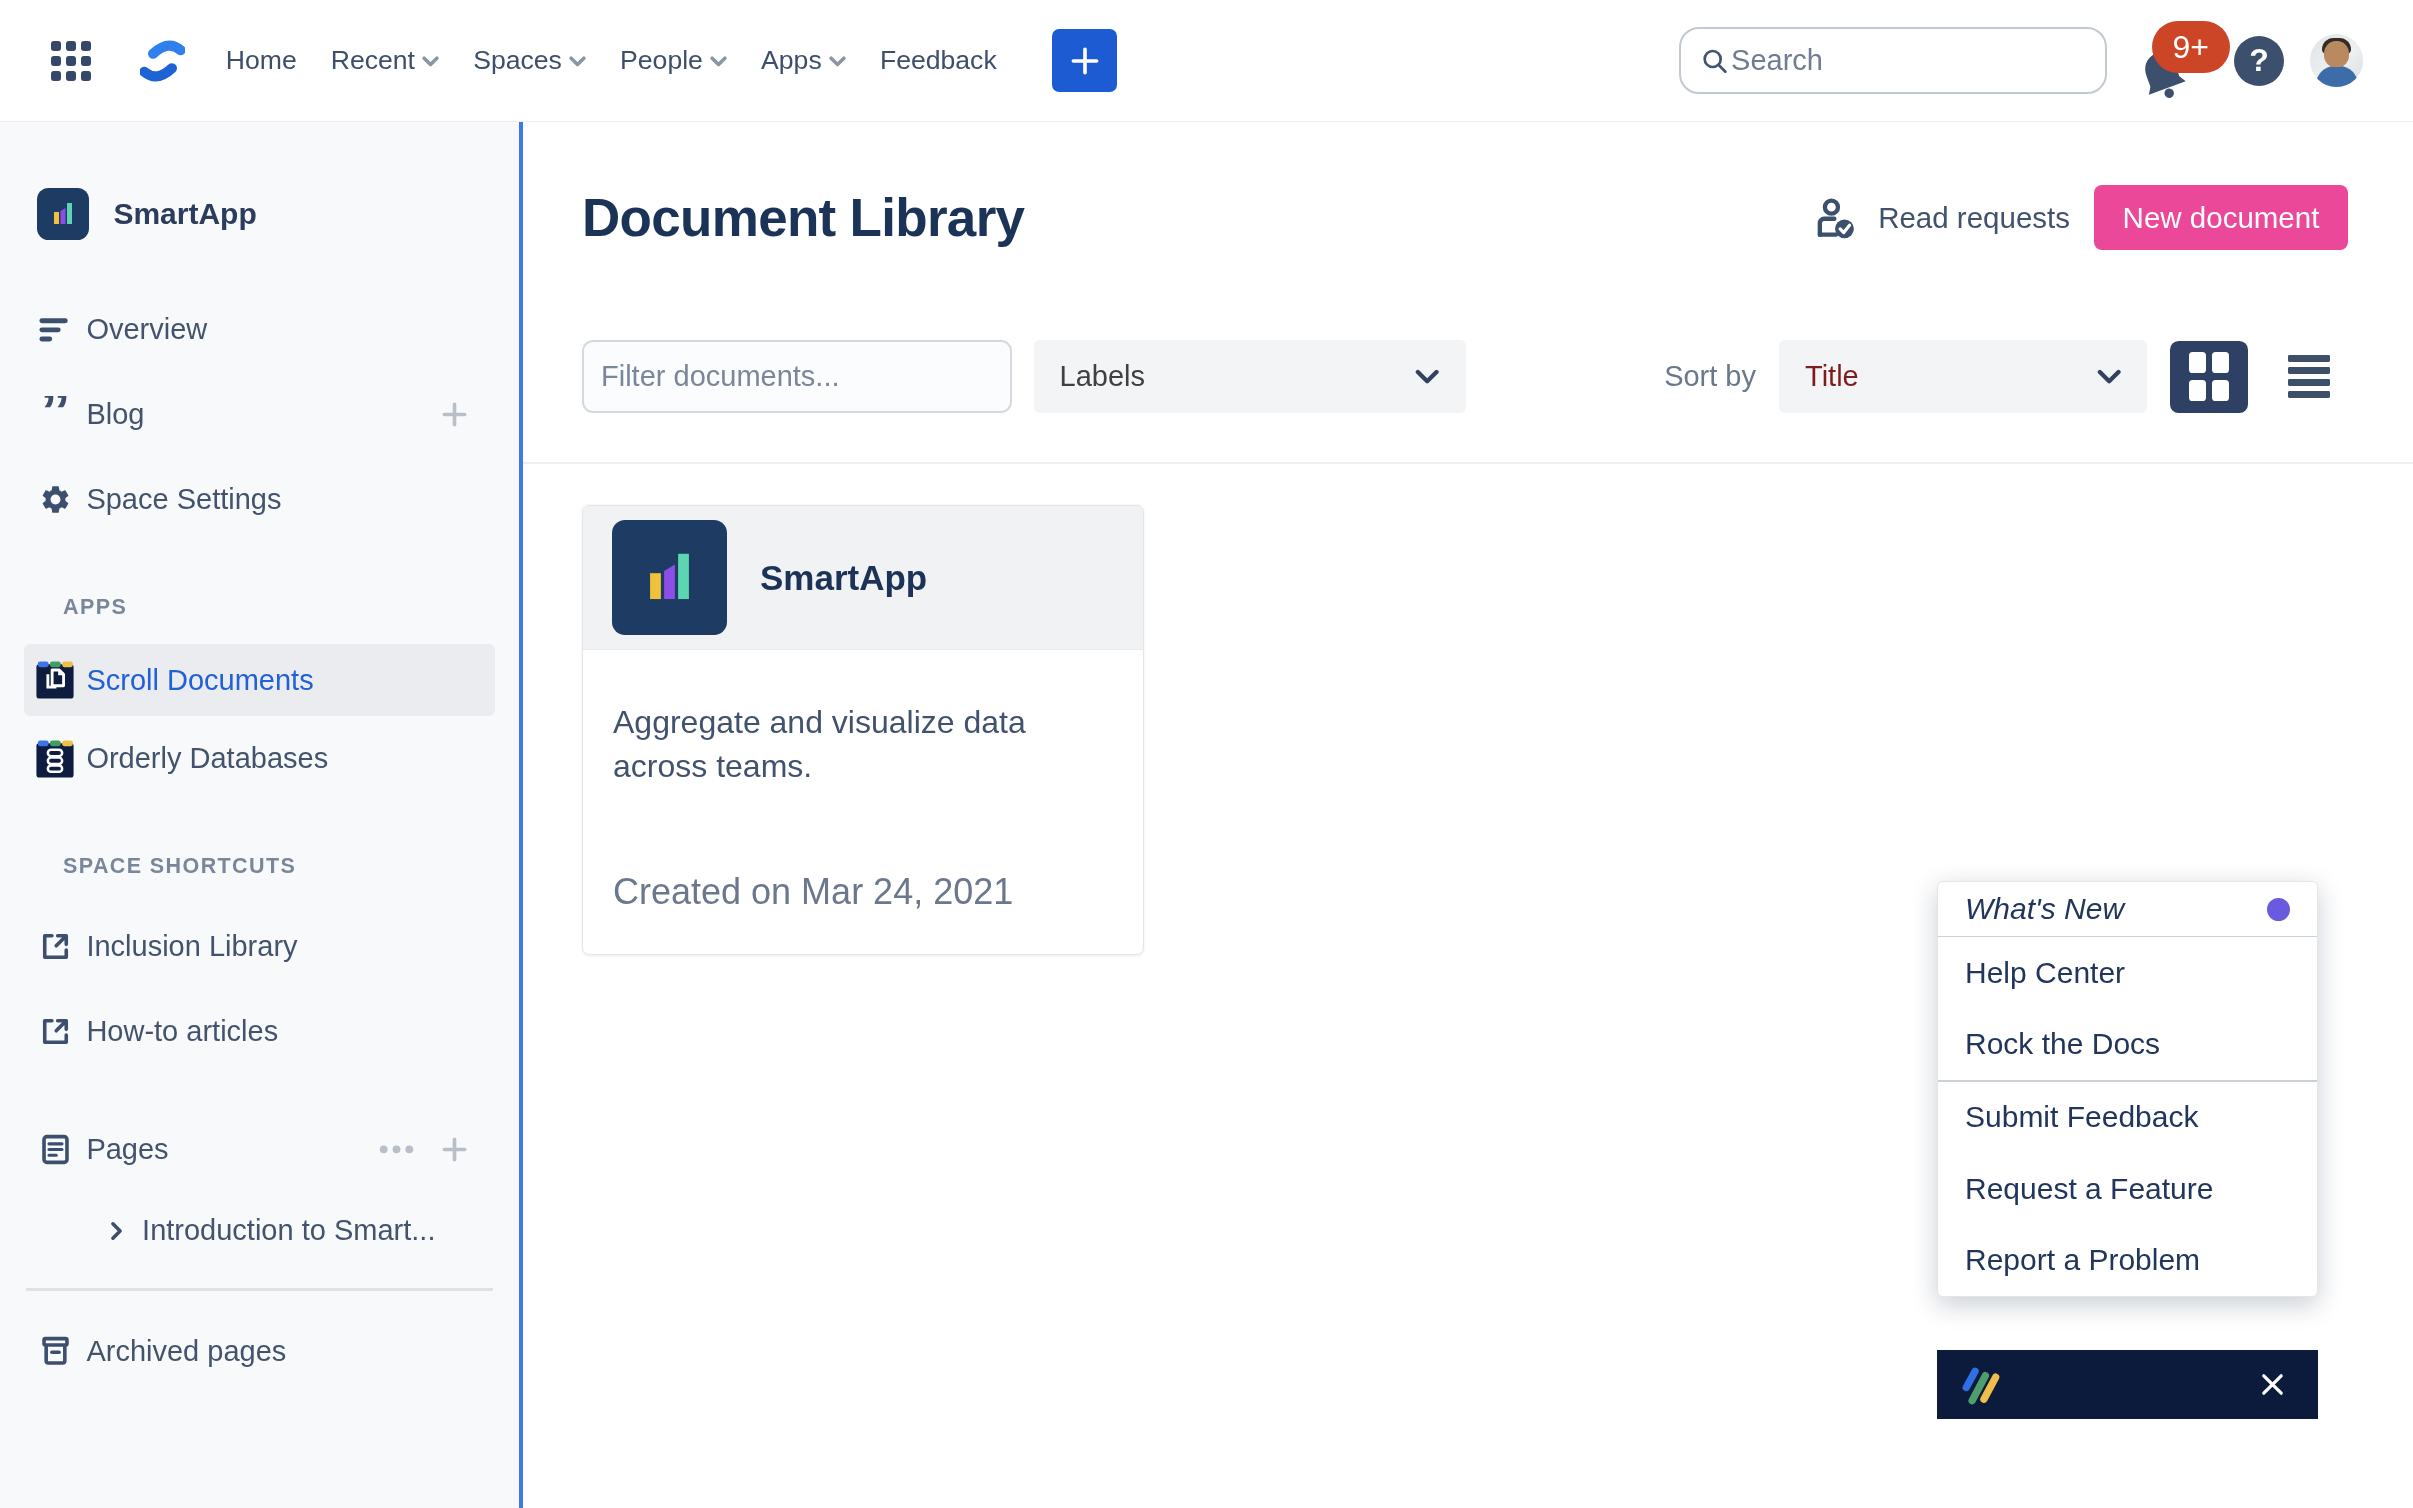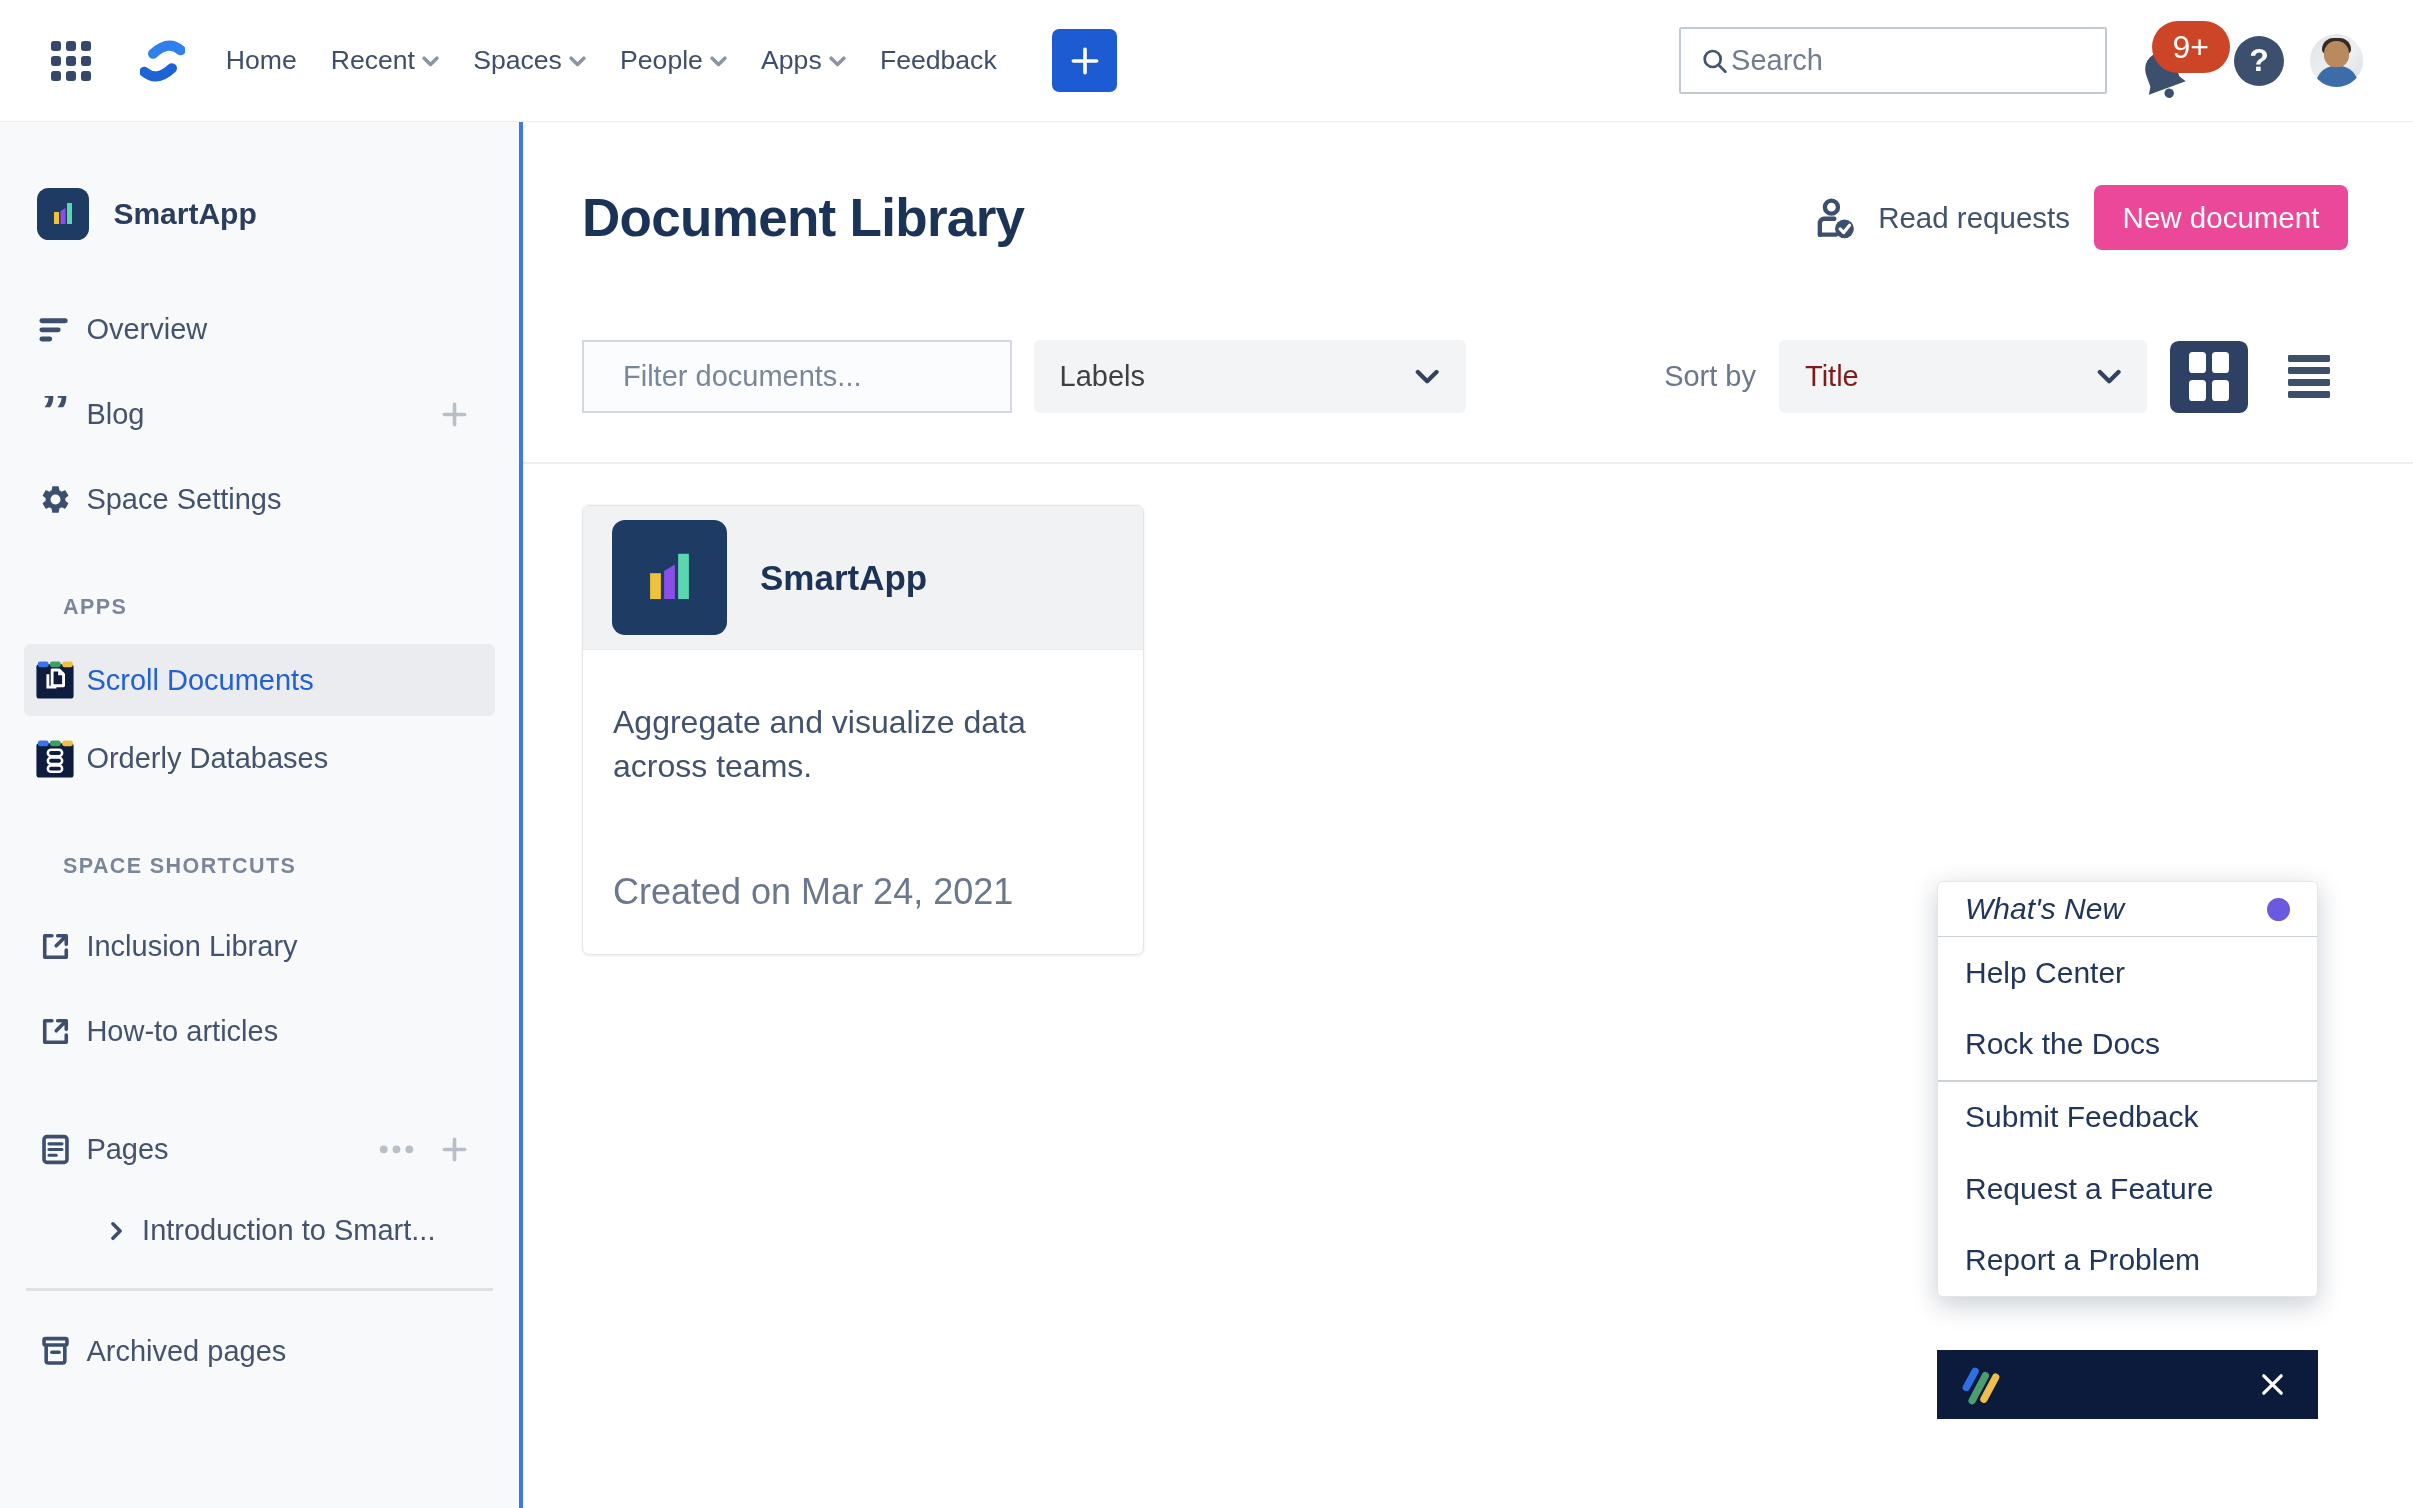--- a/index.html
+++ b/index.html
@@ -23,21 +23,21 @@
   .conf-logo { margin:0 7.2px 0 10px; }
   .nav-item { display:flex; align-items:center; gap:7.2px; cursor:pointer; }
   .nav-item span { font-size:26.6px; font-weight:500; color:#3f4f6b; }
   .chev-sm { margin-top:2.9px; }
   .create-btn {
     width:65px; height:63px; border-radius:7.2px; background:#1d5bd3; border:none;
     display:flex; align-items:center; justify-content:center; cursor:pointer; margin-left:21.5px;
   }
   .nav-right { display:flex; align-items:center; gap:26px; }
   .searchbox {
-    width:428px; height:67px; border:2.2px solid #c3c9d2; border-radius:2px; background:#fff;
+    width:428px; height:67px; border:2.2px solid #c3c9d2; border-radius:20px; background:#fff;
     display:flex; align-items:center; padding:0 18.7px; gap:2px;
   }
   .searchbox input {
     border:none; outline:none; font-size:29px; color:#314058; width:100%;
     font-family:inherit; background:transparent;
   }
   .searchbox input::placeholder { color:#707c90; }
   .bell-wrap { position:relative; width:75px; height:79px; cursor:pointer; }
   .bell-ic { position:absolute; left:1.4px; top:24.4px; }
   .badge {
@@ -98,22 +98,22 @@
   .read-req span { font-size:29.5px; color:#42526e; }
   .new-doc-btn {
     width:254px; height:65px; border:none; border-radius:8px; background:#ec4899;
     color:#fff; font-size:29.5px; font-family:inherit; cursor:pointer; font-weight:500;
   }
   .toolbar {
     position:absolute; left:59px; right:83px; top:218px; height:73px;
     display:flex; align-items:center;
   }
   .filter-input {
-    width:430px; height:73px; border:2.2px solid #d5d9df; border-radius:0; background:#fbfcfd;
-    font-size:29px; color:#314058; padding:0 39px; font-family:inherit; outline:none; flex-shrink:0;
+    width:430px; height:73px; border:2.2px solid #d5d9df; border-radius:11px; background:#fbfcfd;
+    font-size:29px; color:#314058; padding:0 17px; font-family:inherit; outline:none; flex-shrink:0;
   }
   .filter-input::placeholder { color:#7a8699; }
   .dd {
     height:73px; background:#f3f4f6; border-radius:5.7px; display:flex; align-items:center;
     justify-content:space-between; padding:0 26px; cursor:pointer; flex-shrink:0;
   }
   .dd-labels { width:432px; margin-left:21.5px; }
   .dd-labels .val { font-size:29px; color:#404040; }
   .dd-sort { width:368px; }
   .dd-sort .val { font-size:29px; color:#7f1d1d; font-weight:500; }

